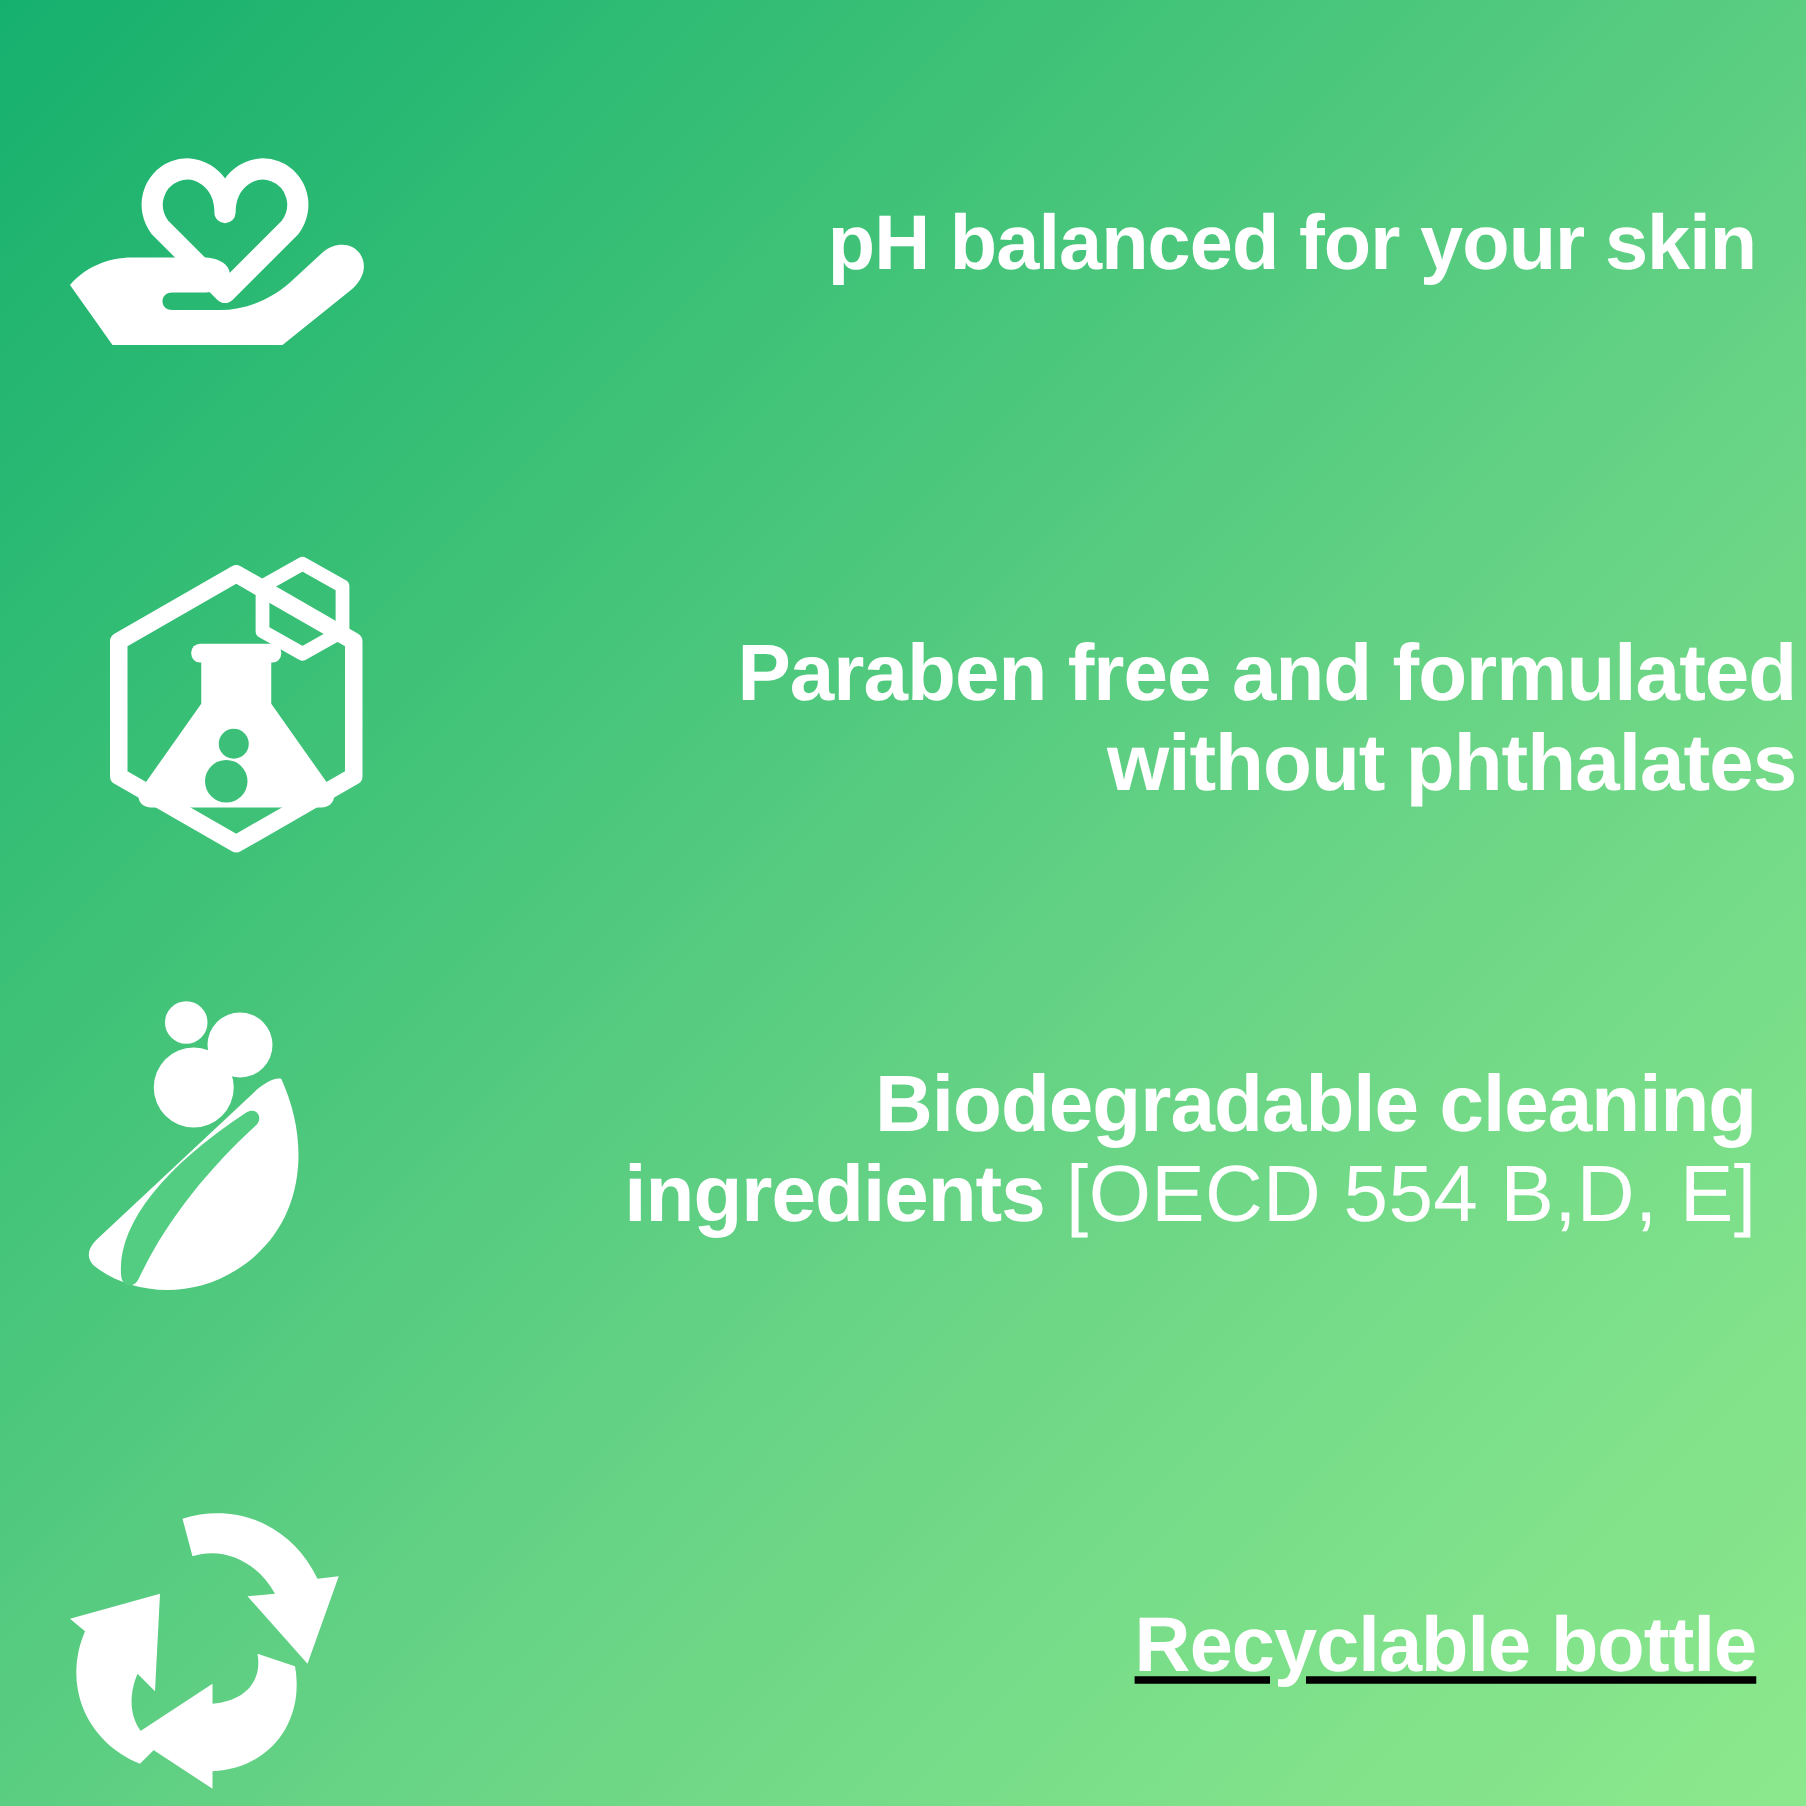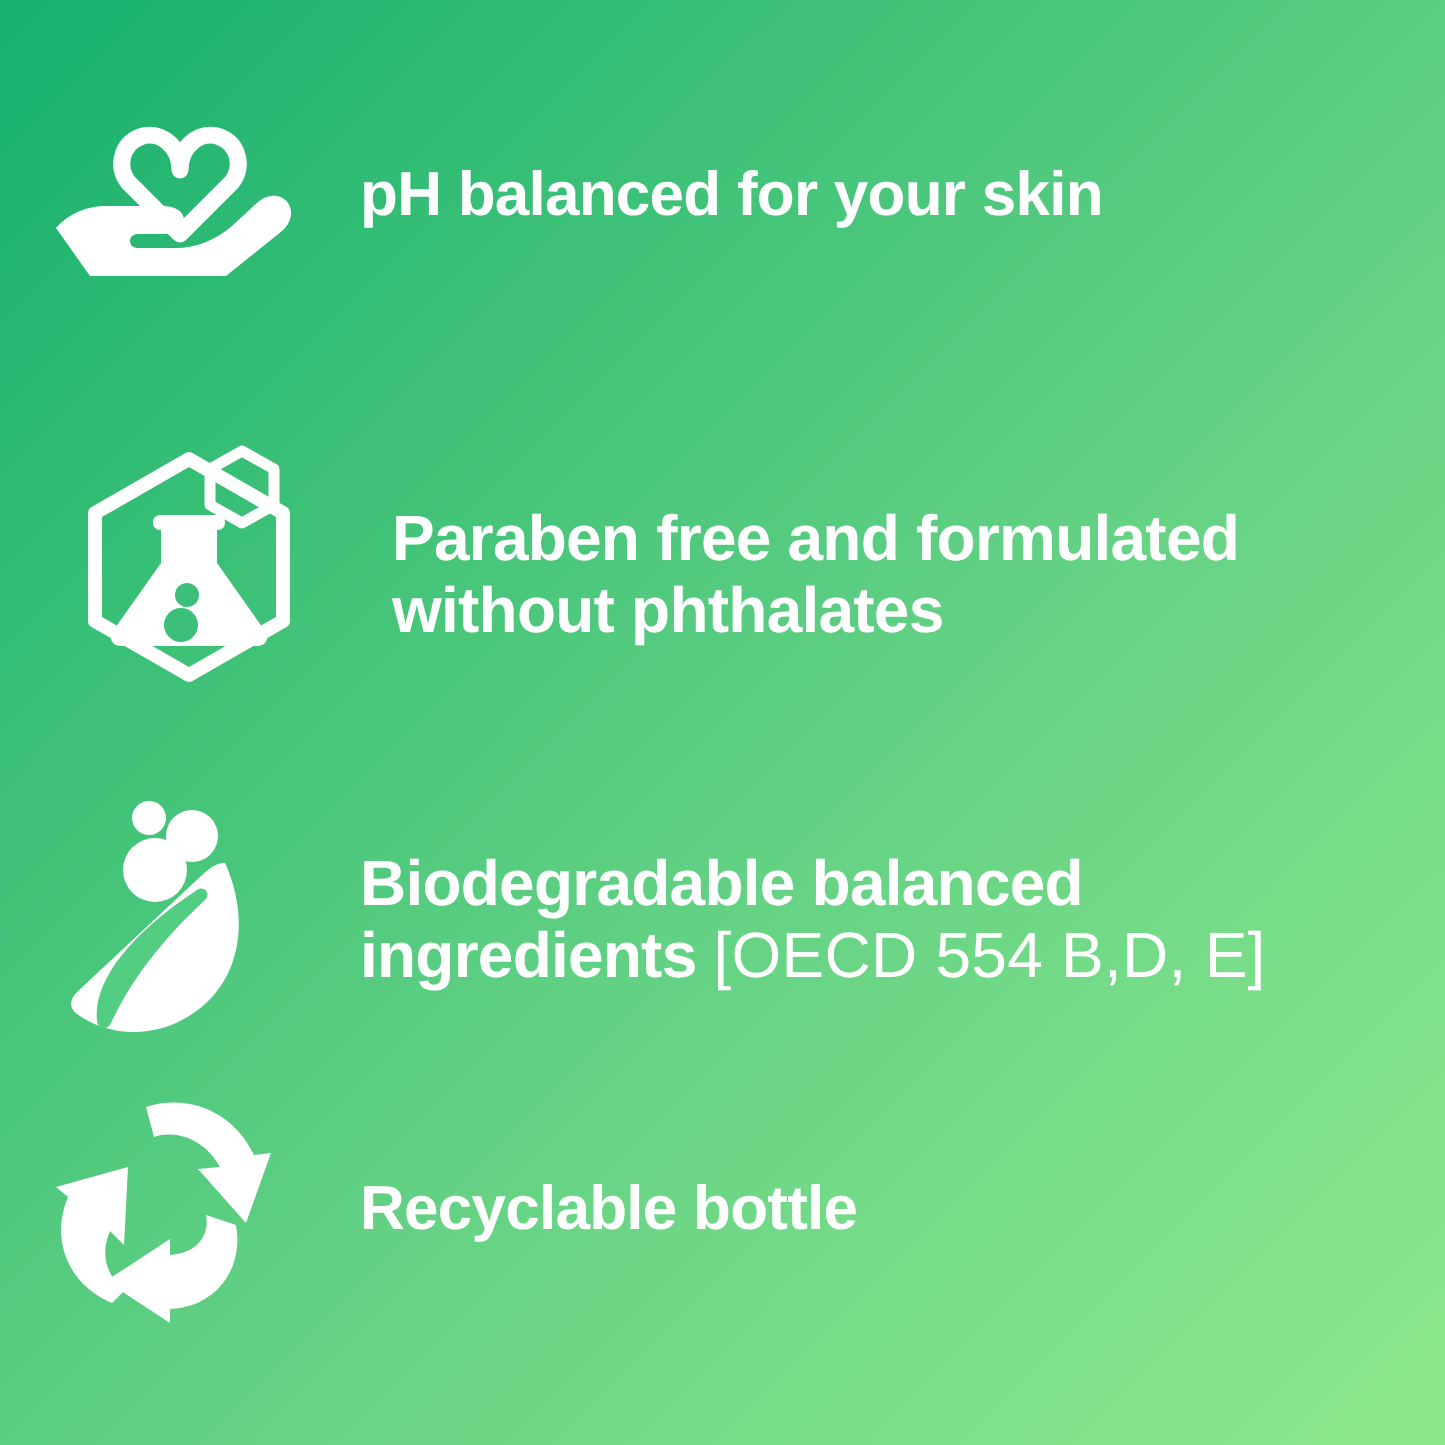--- a/index.html
+++ b/index.html
@@ -12,20 +12,21 @@
     height: 1445px;
     overflow: hidden;
     font-family: "Liberation Sans", sans-serif;
   }
   #panel {
     position: relative;
     width: 1445px;
     height: 1445px;
     background: linear-gradient(135deg, #16b06e 0%, #3cc177 28%, #63d184 56%, #7ade89 78%, #8ce88c 100%);
     overflow: hidden;
+    text-align: right;
   }
   .feature-row {
     position: absolute;
     left: 0;
     width: 1445px;
     display: flex;
     flex-direction: row;
     align-items: center;
   }
   .icon-cell {
@@ -54,21 +55,21 @@
   .weight-bold   { font-weight: 700; }
   .light-span {
     font-weight: 400;
     letter-spacing: 0.004em;
   }
 
   
   #row-ph          { top: 105px;  height: 180px; }
   #row-paraben     { top: 430px;  height: 290px; padding-left: 32px; }
   #row-biodegrade  { top: 775px;  height: 290px; }
-  #row-recyclable  { top: 1084px; height: 250px; }
+  #row-recyclable  { top: 1192px; height: 250px; text-decoration: underline; }
 
   #text-ph         { font-size: 62px; }
   #text-paraben    { font-size: 64px; }
   #text-biodegrade { font-size: 64px; }
   #text-recyclable { font-size: 62px; }
 </style>
 </head>
 <body>
 
 <div id="panel">
@@ -151,21 +152,21 @@
                  C154 78, 163 72, 170 73 Z" fill="#ffffff"></path>
 
         <path d="M150 110
                  C112 145, 78 186, 56 233
                  C52 241, 43 240, 42 231
                  C38 193, 72 146, 142 100
                  C150 95, 156 104, 150 110 Z" fill="#52cd81"></path>
       </svg>
     </div>
     <div class="text-cell">
-      <p class="feat-text weight-bold" id="text-biodegrade"><span>Biodegradable balanced ingredients </span><span class="light-span">[OECD 554 B,D, E]</span></p>
+      <p class="feat-text weight-bold" id="text-biodegrade"><span>Biodegradable cleaning ingredients </span><span class="light-span">[OECD 554 B,D, E]</span></p>
     </div>
   </div>
 
   <div class="feature-row" id="row-recyclable">
     <div class="icon-cell">
       <svg width="260" height="225" viewBox="0 0 260 225" aria-hidden="true">
 
         <path d="M96 10
                  C140 -4, 184 16, 204 58
                  L221 56

